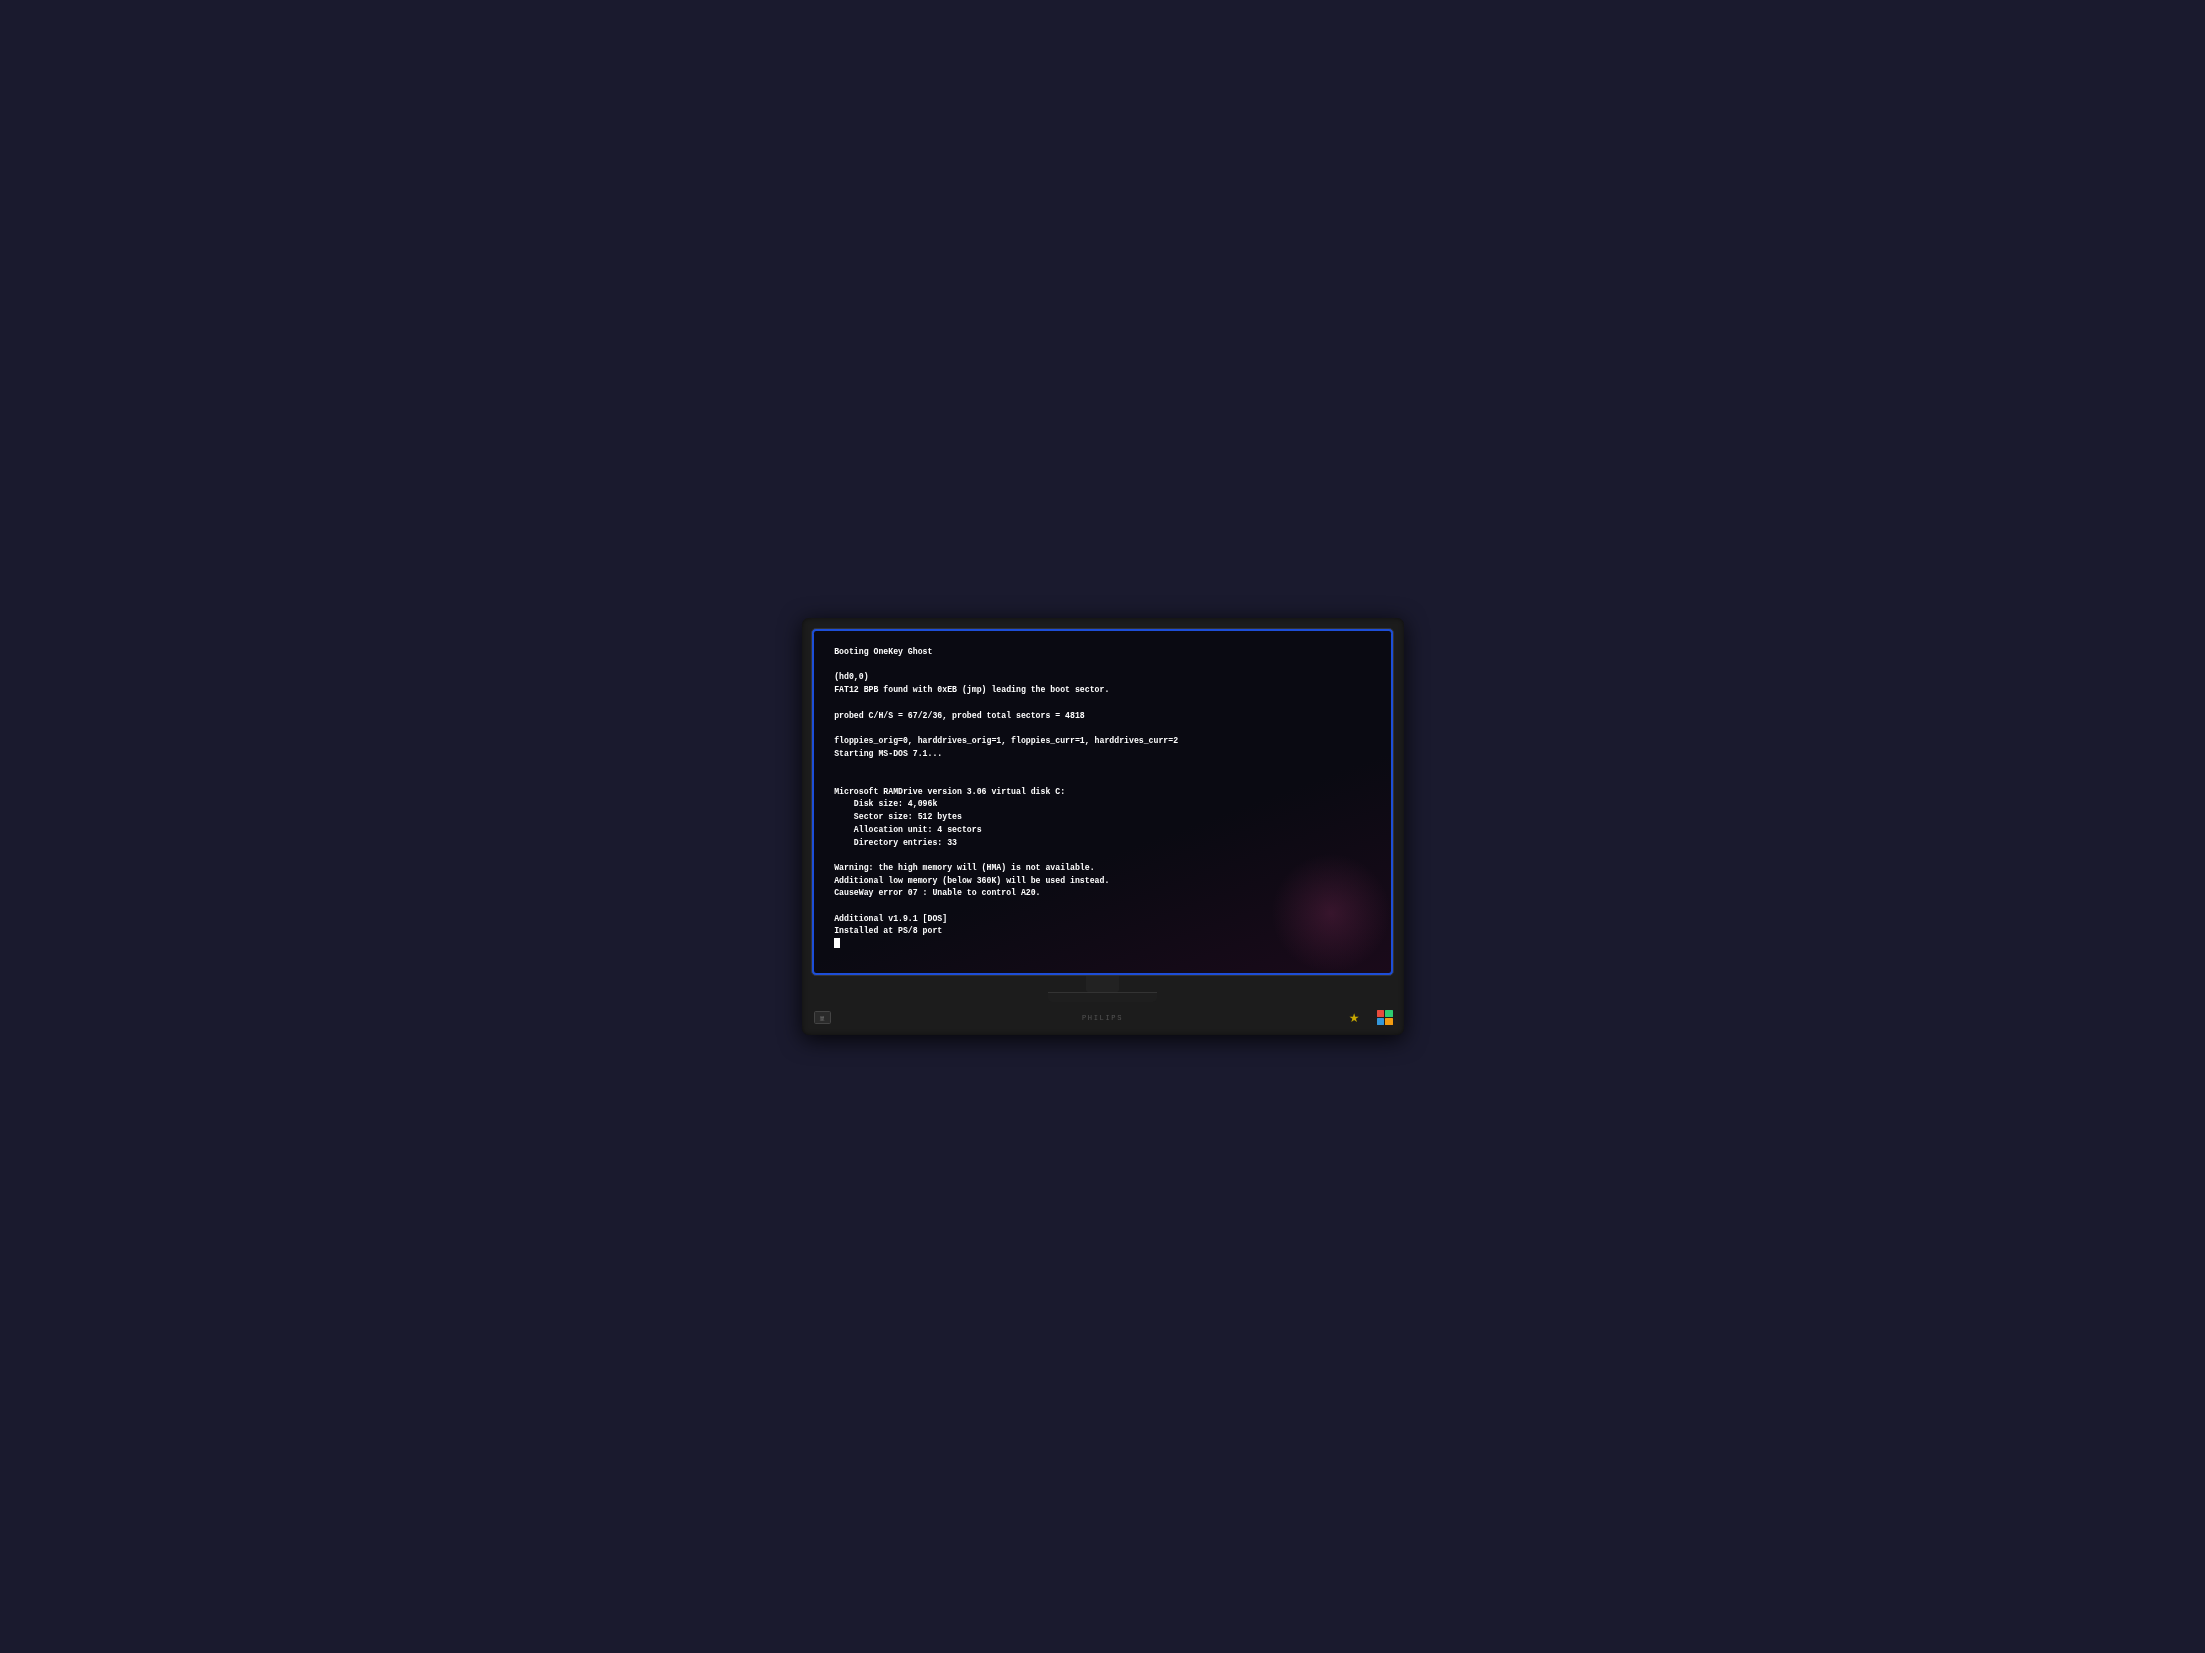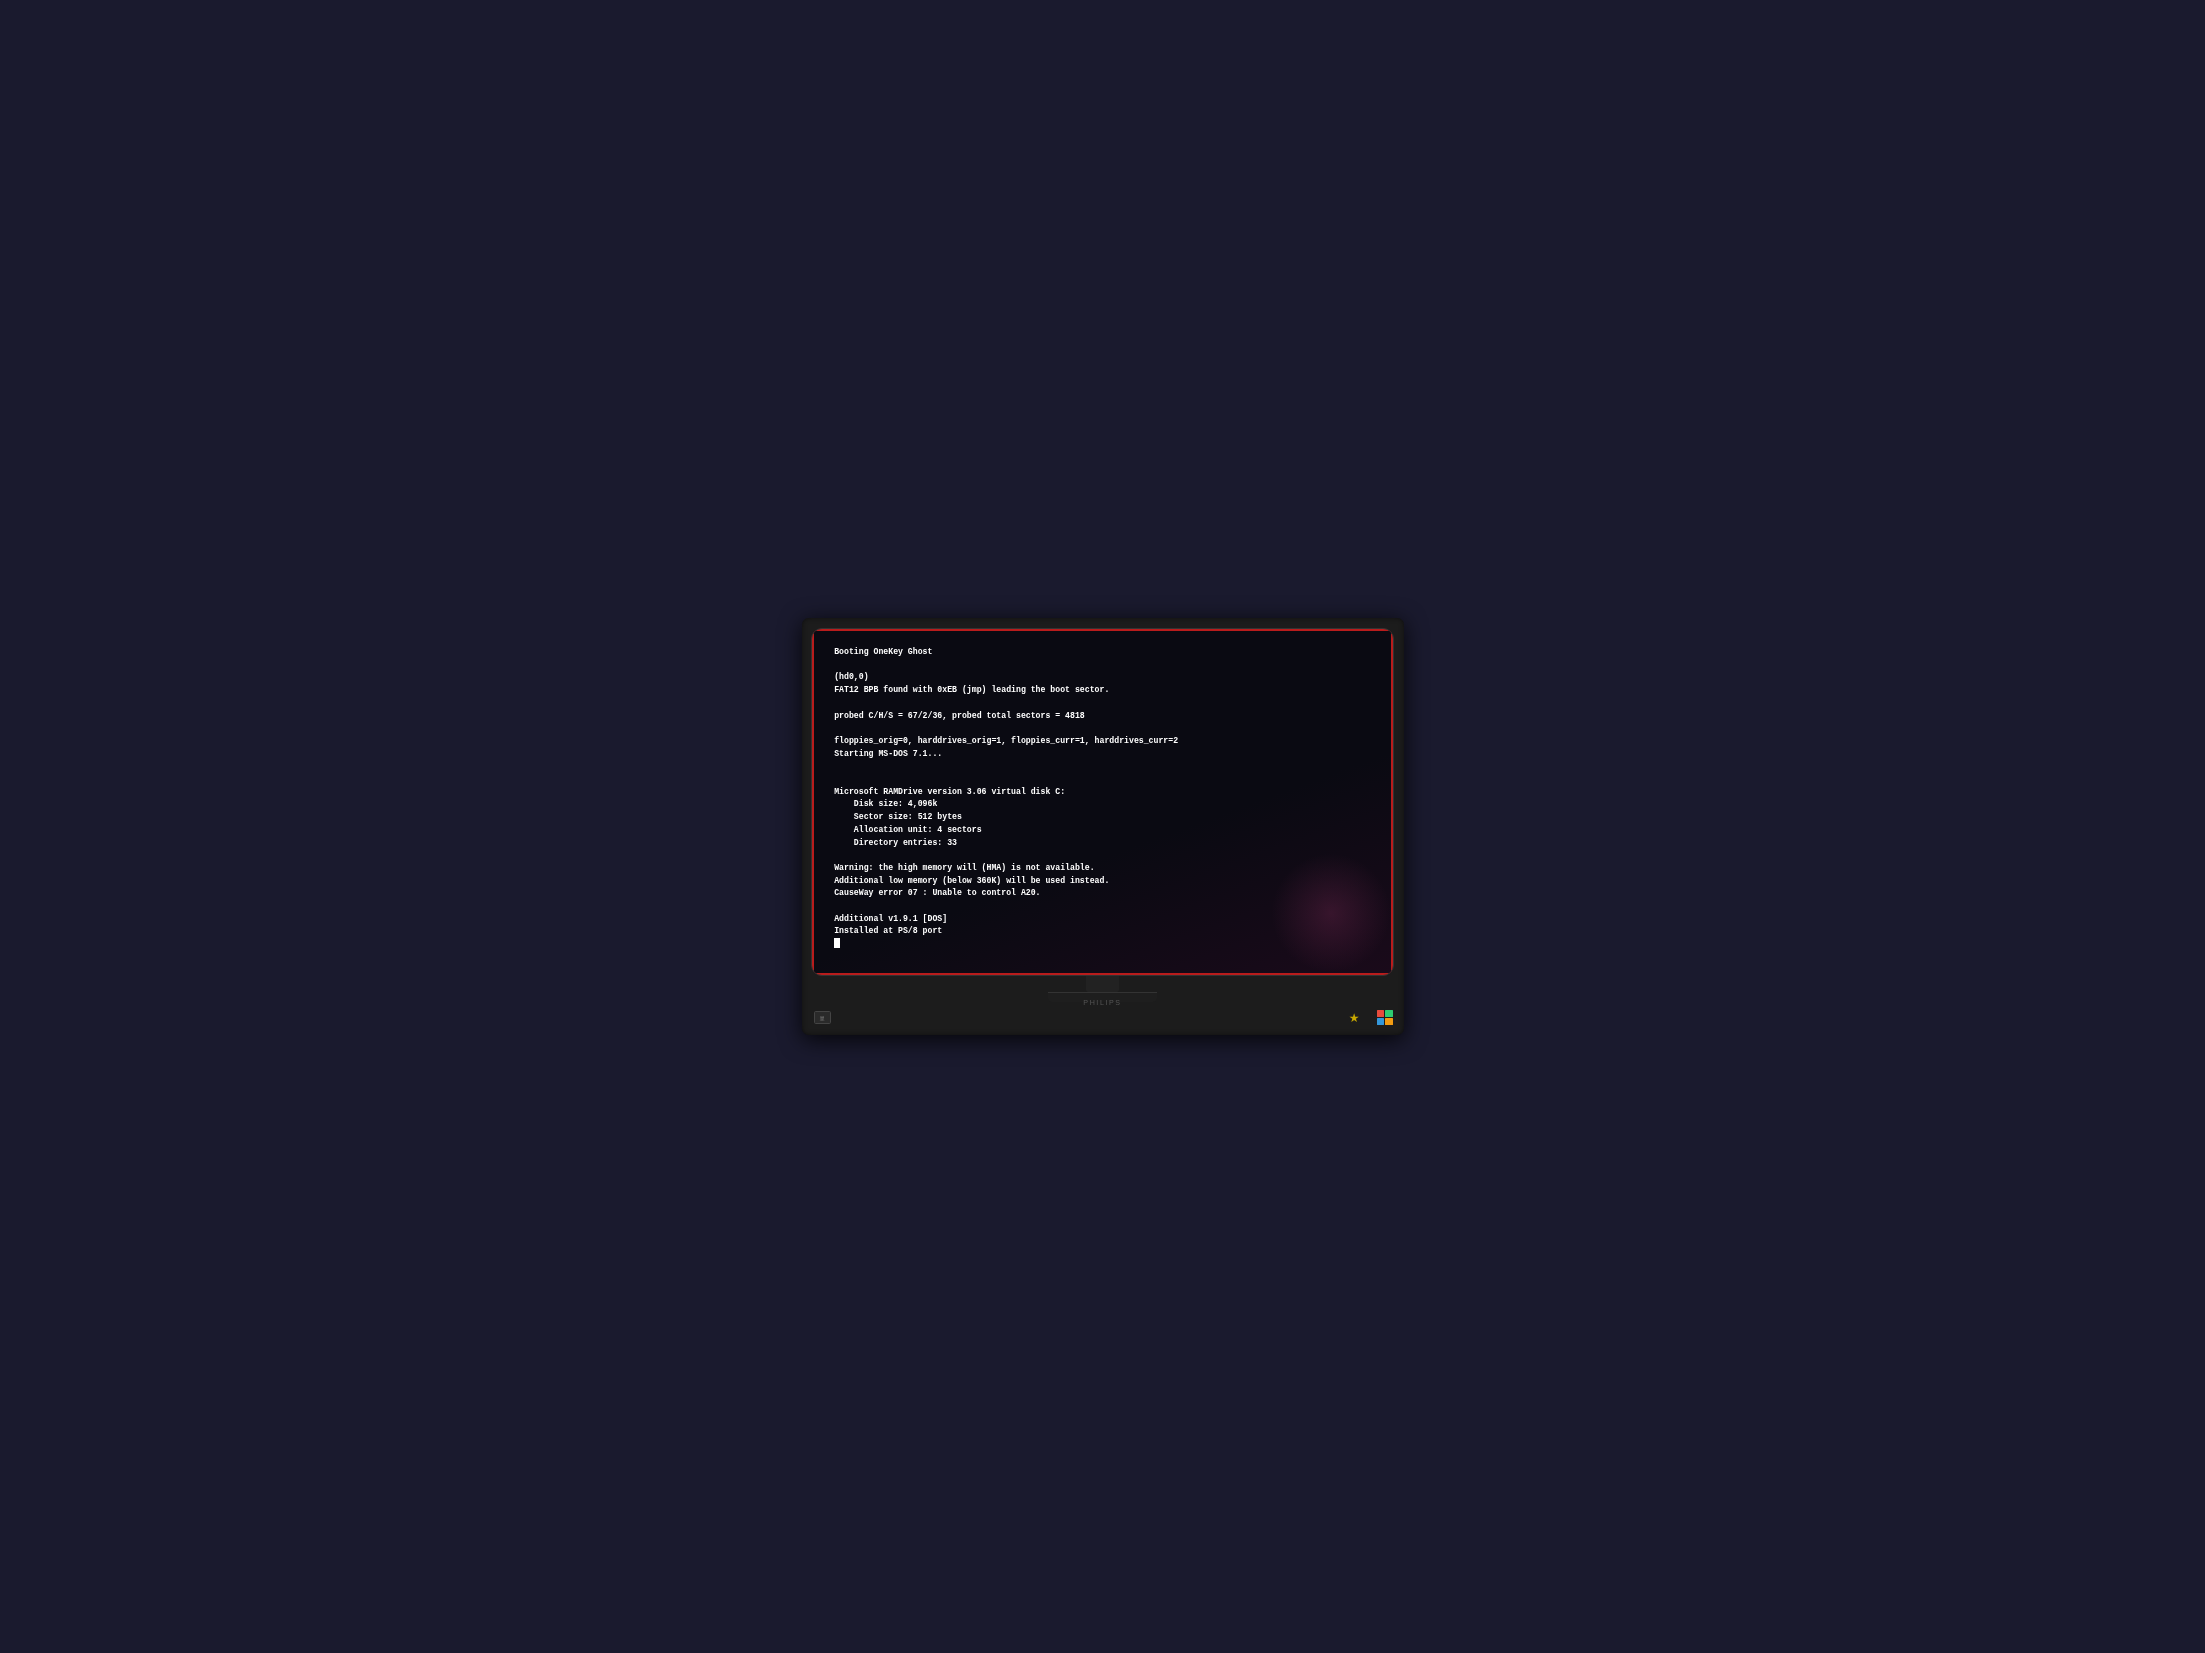--- a/index.html
+++ b/index.html
@@ -21,22 +21,22 @@
       background: #1c1c1c;
       border-radius: 6.6px;
       padding: 9.8px 9.8px 33px 9.8px;
       box-shadow: 0 4.4px 22px rgba(0,0,0,0.8), inset 0 0 5.5px rgba(0,0,0,0.5);
       position: relative;
       width: 95vw;
       max-width: 602px;
     }
 
     .monitor-bezel {
-      background: #b91c1c;
-      border-radius: 11px;
+      background: #1d4ed8;
+      border-radius: 5px;
       padding: 2.2px;
       border: 1.1px solid #333;
     }
 
     .screen {
       background: linear-gradient(160deg, #0a0a12 60%, #1a0a1a 100%);
       border-radius: 2.2px;
       padding: 15.3px 19.7px 22px 19.7px;
       min-height: 263px;
       position: relative;
@@ -88,26 +88,26 @@
       width: 109px;
       height: 9.8px;
       background: #1e1e1e;
       margin: 0 auto;
       border-radius: 0 0 4.4px 4.4px;
       border-top: 1.1px solid #333;
     }
 
     .monitor-brand {
       position: absolute;
-      bottom: 28px;
+      bottom: 13px;
       left: 50%;
       transform: translateX(-50%);
       color: #555;
       font-size: 7.1px;
-      font-family: Liberation Sans, sans-serif;
+      font-family: Liberation Mono, monospace;
       letter-spacing: 1.6px;
       text-transform: uppercase;
       margin-top: 24px;
     }
 
     .monitor-logo-left {
       position: absolute;
       bottom: 11px;
       left: 12px;
       width: 17.5px;

